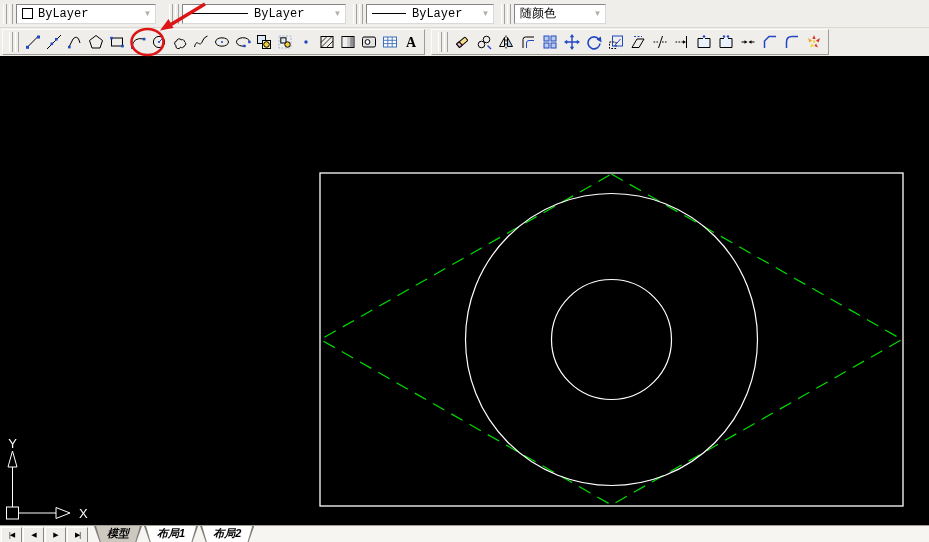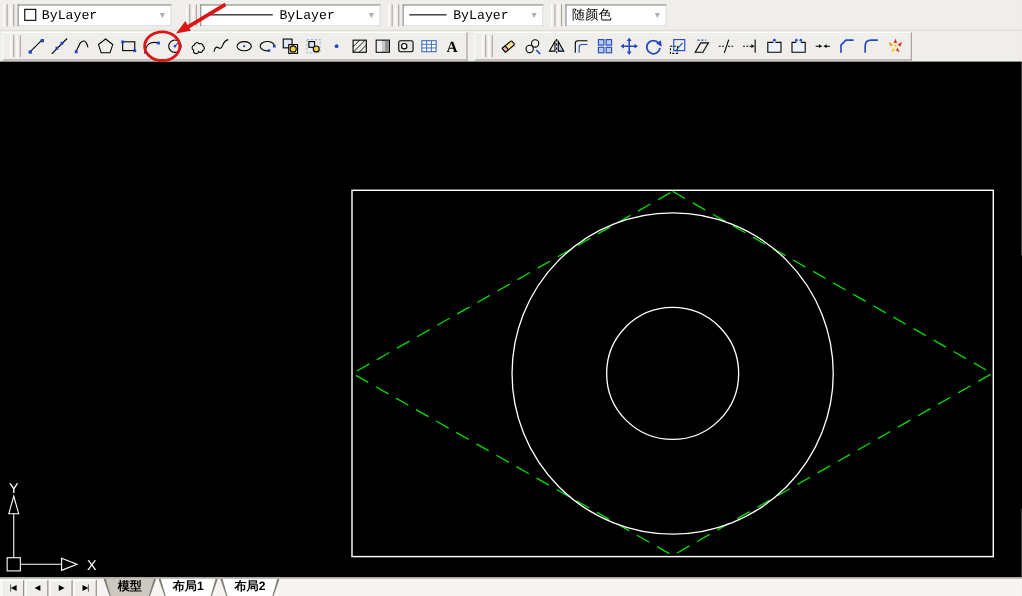--- a/index.html
+++ b/index.html
@@ -30,21 +30,21 @@
 
   
   .overlay{position:absolute;top:0;left:0;pointer-events:none;z-index:6;}
 
   
   .tabbar{position:absolute;top:525px;left:0;width:929px;height:17px;background:#f6f5f2;
           border-top:1px solid #9f9c94;display:flex;align-items:flex-start;box-sizing:border-box;}
   .navbtn{width:19px;height:15px;margin:1px 0 0 1px;background:#f0eeea;flex:none;
           border:1px solid;border-color:#fff #8a877f #8a877f #fff;
           font-size:7px;line-height:13px;text-align:center;color:#000;letter-spacing:-1px;}
-  .tab{position:relative;height:17px;line-height:15px;padding:0 13px;margin-left:2px;font-size:11px;color:#000;flex:none;}
+  .tab{position:relative;height:17px;line-height:15px;padding:0 13px;margin-left:2px;font-size:11px;color:#000;flex:none;font-style:italic;}
   .tab .shp{position:absolute;inset:0;clip-path:polygon(0 0,100% 0,calc(100% - 6px) 100%,6px 100%);background:#7f7c74;}
   .tab .shp2{position:absolute;inset:0;clip-path:polygon(2px 0,calc(100% - 2px) 0,calc(100% - 7px) 100%,7px 100%);background:#fff;}
   .tab.active .shp2{background:#cdc9c1;}
   .tab .lbl{position:relative;z-index:1;}
   .tab.active .lbl{font-weight:bold;}
 </style>
 </head>
 <body>
 
 <div id="app">

